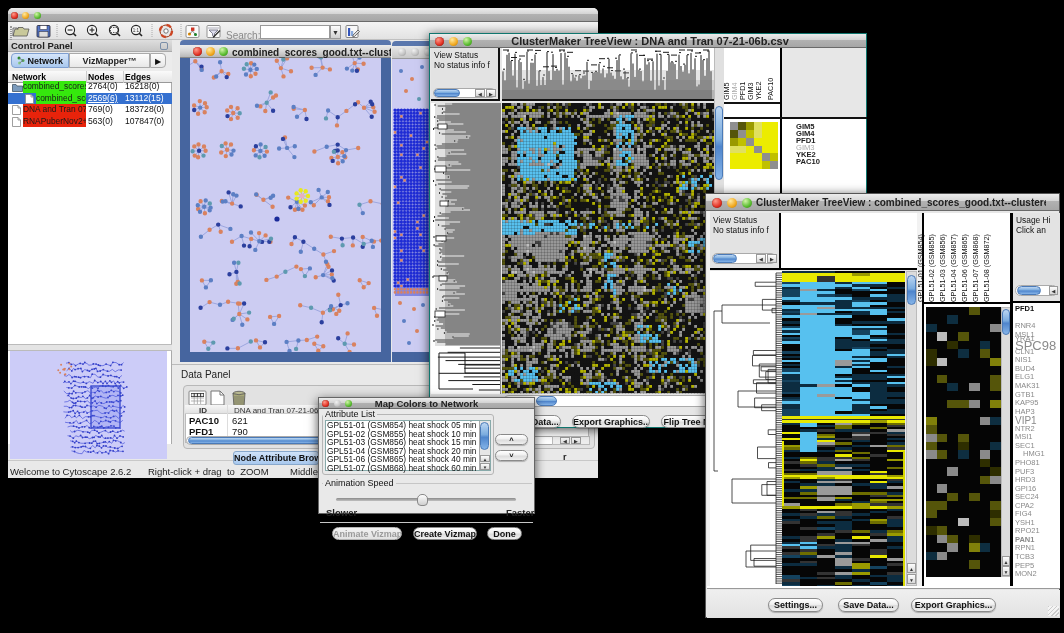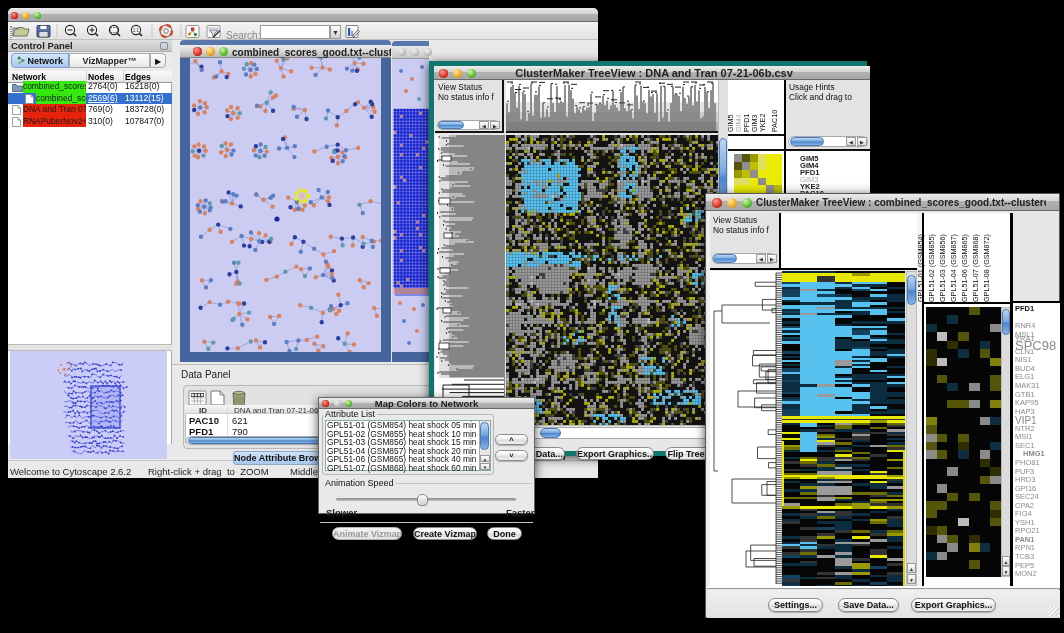--- a/index.html
+++ b/index.html
@@ -126,21 +126,21 @@
         <path d="M6 0.5 V3 H8.5" fill="none" stroke="#888" stroke-width="0.8"></path>
       </svg>
       <div class="abs" style="left:15px; top:96.0px; width:63px; height:11.5px; background:#e8230b; font-size:8.4px; color:#1a1a1a; white-space:nowrap; overflow:hidden; line-height:11px;">DNA and Tran 07</div>
       <div class="abs" style="left:80px; top:96.0px; font-size:8.6px; color:#111; line-height:11.5px;">769(0)</div>
       <div class="abs" style="left:117px; top:96.0px; font-size:8.6px; color:#111; line-height:11.5px;">183728(0)</div>
       <svg class="abs" style="left:4px; top:108.5px" width="9" height="10" viewBox="0 0 9 10">
         <path d="M0.5 9.5 V0.5 H6 L8.5 3 V9.5 Z" fill="#fff" stroke="#888" stroke-width="0.8"></path>
         <path d="M6 0.5 V3 H8.5" fill="none" stroke="#888" stroke-width="0.8"></path>
       </svg>
       <div class="abs" style="left:15px; top:107.5px; width:63px; height:11.5px; background:#e8230b; font-size:8.4px; color:#1a1a1a; white-space:nowrap; overflow:hidden; line-height:11px;">RNAPuberNov2+N</div>
-      <div class="abs" style="left:80px; top:107.5px; font-size:8.6px; color:#111; line-height:11.5px;">310(0)</div>
+      <div class="abs" style="left:80px; top:107.5px; font-size:8.6px; color:#111; line-height:11.5px;">563(0)</div>
       <div class="abs" style="left:117px; top:107.5px; font-size:8.6px; color:#111; line-height:11.5px;">107847(0)</div>
 
   <div class="abs" style="left:0; top:336px; width:164px; height:7px; background:#e4e4e4; border-top:1px solid #bbb; border-bottom:1px solid #bbb;"></div>
   <div class="abs" style="left:2px; top:343px; width:157px; height:108px;">
         <svg width="157" height="108" viewBox="0 0 157 108">
           <rect width="157" height="108" fill="#ccccf8"></rect>
           <path stroke="#4450d8" stroke-width="0.8" fill="none" opacity="0.85" d="M56.0 12.2L58.9 11.6M58.9 11.6L61.3 13.4M61.3 13.4L63.9 13.0M63.9 13.0L65.5 14.6M65.5 14.6L68.3 13.0M68.3 13.0L70.2 12.4M70.2 12.4L73.0 13.1M73.0 13.1L74.8 11.5M74.8 11.5L77.3 12.8M77.3 12.8L78.9 14.2M78.9 14.2L81.6 13.9M81.6 13.9L83.3 12.9M83.3 12.9L86.1 13.1M86.1 13.1L88.4 14.0M88.4 14.0L90.1 14.6M90.1 14.6L93.0 14.7M93.0 14.7L96.1 13.1M96.1 13.1L98.4 13.9M98.4 13.9L100.6 14.6M100.6 14.6L102.9 11.3M102.9 11.3L106.1 11.6M106.1 11.6L109.2 13.7M109.2 13.7L111.5 13.7M111.5 13.7L113.5 11.5M56.6 19.8L59.1 17.4M59.1 17.4L61.8 19.9M61.8 19.9L63.4 17.5M63.4 17.5L65.1 18.6M65.1 18.6L68.1 17.7M68.1 17.7L70.9 17.5M70.9 17.5L72.4 20.6M72.4 20.6L74.8 18.6M74.8 18.6L77.5 19.4M77.5 19.4L79.4 20.2M79.4 20.2L82.0 18.3M82.0 18.3L84.3 17.9M84.3 17.9L85.9 17.3M85.9 17.3L87.5 20.4M87.5 20.4L90.2 20.0M90.2 20.0L93.3 18.6M93.3 18.6L95.6 19.7M95.6 19.7L97.5 20.2M97.5 20.2L99.4 20.3M99.4 20.3L102.3 18.4M102.3 18.4L105.2 20.7M105.2 20.7L108.4 18.9M108.4 18.9L111.2 19.1M54.0 24.6L56.8 25.2M56.8 25.2L58.8 23.5M58.8 23.5L60.5 24.5M60.5 24.5L62.1 26.5M62.1 26.5L64.6 25.6M64.6 25.6L66.1 25.8M66.1 25.8L68.7 26.2M68.7 26.2L70.5 26.7M70.5 26.7L72.9 25.4M72.9 25.4L74.5 25.7M74.5 25.7L76.8 25.4M76.8 25.4L78.4 25.9M78.4 25.9L80.5 26.7M80.5 26.7L82.2 23.2M82.2 23.2L85.0 23.3M85.0 23.3L87.9 26.1M87.9 26.1L90.4 26.2M90.4 26.2L93.1 23.5M93.1 23.5L96.3 24.6M96.3 24.6L98.1 24.9M98.1 24.9L100.9 24.4M100.9 24.4L102.7 25.3M102.7 25.3L104.9 25.6M104.9 25.6L106.7 25.7M106.7 25.7L109.2 26.8M109.2 26.8L111.9 24.4M53.0 31.9L54.8 30.5M54.8 30.5L56.6 31.6M56.6 31.6L59.0 30.8M59.0 30.8L60.9 32.6M60.9 32.6L63.5 30.2M63.5 30.2L65.1 30.3M65.1 30.3L67.5 31.4M67.5 31.4L70.4 32.1M70.4 32.1L73.3 31.2M73.3 31.2L76.4 32.4M76.4 32.4L79.3 30.7M79.3 30.7L80.9 31.3M80.9 31.3L83.1 32.3M83.1 32.3L84.7 29.5M84.7 29.5L87.8 31.6M87.8 31.6L90.8 30.5M90.8 30.5L93.0 32.5M93.0 32.5L95.4 30.3M95.4 30.3L97.0 32.5M97.0 32.5L99.9 29.8M99.9 29.8L101.4 31.3M101.4 31.3L103.6 29.9M103.6 29.9L105.2 32.6M105.2 32.6L107.7 30.7M107.7 30.7L109.3 31.8M109.3 31.8L111.3 31.1M111.3 31.1L113.6 31.1M56.4 36.5L58.8 36.8M58.8 36.8L61.8 37.1M61.8 37.1L64.9 34.4M64.9 34.4L66.5 34.9M66.5 34.9L69.2 35.9M69.2 35.9L71.6 35.8M71.6 35.8L73.8 35.9M73.8 35.9L75.5 36.0M75.5 36.0L78.4 37.6M78.4 37.6L80.5 35.9M80.5 35.9L82.3 37.1M82.3 37.1L85.5 36.2M85.5 36.2L88.0 37.3M88.0 37.3L89.7 34.9M89.7 34.9L92.8 35.0M92.8 35.0L95.7 35.3M95.7 35.3L98.5 34.6M98.5 34.6L101.0 36.0M101.0 36.0L103.3 35.7M103.3 35.7L106.2 34.4M106.2 34.4L108.3 37.1M108.3 37.1L110.6 34.5M110.6 34.5L113.7 37.3M113.7 37.3L116.8 35.9M53.8 40.0L56.6 42.6M56.6 42.6L59.4 42.5M59.4 42.5L62.1 42.7M62.1 42.7L63.6 40.2M63.6 40.2L65.8 41.8M65.8 41.8L67.3 41.6M67.3 41.6L69.7 41.7M69.7 41.7L72.3 42.1M72.3 42.1L75.0 40.8M75.0 40.8L77.9 39.7M77.9 39.7L80.7 42.2M80.7 42.2L82.6 41.3M82.6 41.3L85.0 41.7M85.0 41.7L87.7 39.3M87.7 39.3L89.2 40.3M89.2 40.3L91.2 39.7M91.2 39.7L93.6 42.0M93.6 42.0L96.3 41.4M96.3 41.4L99.1 40.8M99.1 40.8L101.3 39.3M101.3 39.3L103.8 40.6M103.8 40.6L105.5 39.8M105.5 39.8L108.4 40.5M108.4 40.5L110.8 41.9M56.8 44.9L58.4 44.4M58.4 44.4L61.2 47.1M61.2 47.1L63.2 47.5M63.2 47.5L66.3 47.2M66.3 47.2L68.5 45.7M68.5 45.7L71.2 46.6M71.2 46.6L72.9 45.3M72.9 45.3L75.8 47.8M75.8 47.8L77.4 46.9M77.4 46.9L79.7 44.5M79.7 44.5L81.9 47.4M81.9 47.4L83.4 46.7M83.4 46.7L85.1 44.9M85.1 44.9L88.1 46.0M88.1 46.0L90.8 45.4M90.8 45.4L93.6 46.6M93.6 46.6L96.1 47.2M96.1 47.2L98.0 46.5M98.0 46.5L99.8 45.0M99.8 45.0L102.9 44.3M102.9 44.3L106.0 45.7M106.0 45.7L108.0 44.4M108.0 44.4L110.7 45.0M110.7 45.0L112.7 44.2M54.3 51.0L57.5 50.6M57.5 50.6L59.8 49.3M59.8 49.3L62.5 51.3M62.5 51.3L64.0 52.3M64.0 52.3L65.7 52.0M65.7 52.0L67.8 50.2M67.8 50.2L70.6 50.4M70.6 50.4L73.0 50.5M73.0 50.5L74.7 50.7M74.7 50.7L77.5 49.9M77.5 49.9L80.0 52.2M80.0 52.2L82.3 51.8M82.3 51.8L85.1 50.0M85.1 50.0L86.9 52.6M86.9 52.6L89.5 51.0M89.5 51.0L91.3 52.0M91.3 52.0L93.9 52.6M93.9 52.6L96.7 51.0M96.7 51.0L99.8 50.9M99.8 50.9L101.8 50.9M101.8 50.9L103.5 51.3M103.5 51.3L106.6 49.6M106.6 49.6L108.2 50.6M108.2 50.6L110.8 49.7M53.8 55.3L56.9 55.3M56.9 55.3L59.5 56.6M59.5 56.6L61.7 56.5M61.7 56.5L63.3 54.6M63.3 54.6L65.6 54.5M65.6 54.5L68.1 55.1M68.1 55.1L70.4 55.3M70.4 55.3L72.0 56.2M72.0 56.2L75.1 56.2M75.1 56.2L77.0 54.5M77.0 54.5L79.1 54.8M79.1 54.8L81.1 55.7M81.1 55.7L83.2 54.8M83.2 54.8L86.1 56.2M86.1 56.2L88.9 54.3M88.9 54.3L91.2 54.9M91.2 54.9L92.8 55.4M92.8 55.4L94.4 56.9M94.4 56.9L96.2 57.4M96.2 57.4L99.1 54.8M99.1 54.8L101.1 56.5M101.1 56.5L102.9 55.1M102.9 55.1L106.0 55.9M106.0 55.9L108.9 56.6M108.9 56.6L111.0 56.8M111.0 56.8L112.9 54.4M112.9 54.4L114.7 55.9M53.4 60.8L55.7 61.1M55.7 61.1L58.7 61.1M58.7 61.1L60.5 60.6M60.5 60.6L63.2 59.7M63.2 59.7L65.1 62.4M65.1 62.4L67.6 60.3M67.6 60.3L69.1 62.0M69.1 62.0L71.3 61.3M71.3 61.3L73.8 61.1M73.8 61.1L75.5 59.8M75.5 59.8L77.1 62.1M77.1 62.1L79.9 60.9M79.9 60.9L82.0 59.8M82.0 59.8L84.6 59.7M84.6 59.7L87.5 59.2M87.5 59.2L89.6 61.3M89.6 61.3L92.1 62.6M92.1 62.6L95.1 62.0M95.1 62.0L97.0 61.5M97.0 61.5L98.6 62.1M98.6 62.1L100.5 59.6M100.5 59.6L102.7 59.3M102.7 59.3L104.3 60.2M104.3 60.2L106.5 59.5M106.5 59.5L109.1 62.6M109.1 62.6L110.9 62.7M110.9 62.7L114.0 60.6M55.0 67.3L57.1 64.3M57.1 64.3L59.9 64.5M59.9 64.5L61.5 66.7M61.5 66.7L64.7 65.2M64.7 65.2L66.3 66.7M66.3 66.7L69.4 64.3M69.4 64.3L72.6 67.6M72.6 67.6L75.4 65.7M75.4 65.7L78.5 65.8M78.5 65.8L80.4 65.8M80.4 65.8L82.3 64.7M82.3 64.7L84.0 64.7M84.0 64.7L86.8 65.6M86.8 65.6L89.2 66.1M89.2 66.1L90.9 66.6M90.9 66.6L93.0 66.4M93.0 66.4L94.5 65.3M94.5 65.3L96.3 65.8M96.3 65.8L98.1 66.7M98.1 66.7L100.7 66.8M100.7 66.8L103.6 65.4M103.6 65.4L106.1 64.9M106.1 64.9L108.3 67.3M108.3 67.3L111.5 64.8M55.0 71.2L57.0 71.6M57.0 71.6L60.0 71.8M60.0 71.8L61.9 72.5M61.9 72.5L63.6 71.6M63.6 71.6L66.4 69.5M66.4 69.5L68.4 72.7M68.4 72.7L70.4 72.2M70.4 72.2L73.5 70.7M73.5 70.7L76.6 69.4M76.6 69.4L79.7 72.6M79.7 72.6L82.2 71.9M82.2 71.9L84.5 69.3M84.5 69.3L87.4 70.9M87.4 70.9L89.0 72.5M89.0 72.5L90.8 70.3M90.8 70.3L92.9 70.8M92.9 70.8L95.8 69.5M95.8 69.5L98.6 70.4M98.6 70.4L100.3 71.0M100.3 71.0L102.9 69.3M102.9 69.3L105.5 69.8M105.5 69.8L107.4 70.8M107.4 70.8L110.3 71.4M110.3 71.4L112.8 69.3M57.6 76.0L60.6 75.1M60.6 75.1L63.6 75.2M63.6 75.2L66.6 75.8M66.6 75.8L69.0 76.9M69.0 76.9L72.2 75.8M72.2 75.8L74.7 75.8M74.7 75.8L77.2 74.5M77.2 74.5L79.2 76.7M79.2 76.7L81.2 77.8M81.2 77.8L83.8 75.5M83.8 75.5L86.3 75.8M86.3 75.8L87.8 76.3M87.8 76.3L90.2 75.6M90.2 75.6L91.8 75.2M91.8 75.2L93.7 76.9M93.7 76.9L96.7 75.5M96.7 75.5L98.4 76.2M98.4 76.2L101.0 74.8M101.0 74.8L104.0 75.1M104.0 75.1L105.7 76.8M105.7 76.8L107.9 76.6M107.9 76.6L110.8 77.5M60.2 79.5L61.9 81.2M61.9 81.2L64.6 80.5M64.6 80.5L67.6 79.3M67.6 79.3L70.5 79.8M70.5 79.8L73.0 80.8M73.0 80.8L76.2 80.8M76.2 80.8L77.8 81.2M77.8 81.2L79.6 81.8M79.6 81.8L81.9 79.3M81.9 79.3L84.6 79.2M84.6 79.2L87.2 80.3M87.2 80.3L88.9 82.0M88.9 82.0L92.0 80.7M92.0 80.7L93.6 80.0M93.6 80.0L95.4 79.6M95.4 79.6L98.3 81.7M98.3 81.7L100.6 81.0M100.6 81.0L102.8 80.2M102.8 80.2L105.9 81.6M105.9 81.6L107.8 81.1M107.8 81.1L110.8 80.1M110.8 80.1L112.6 79.2M112.6 79.2L114.6 80.2M57.5 84.7L60.1 85.1M60.1 85.1L63.3 87.2M63.3 87.2L65.9 84.8M65.9 84.8L68.6 85.7M68.6 85.7L70.7 84.5M70.7 84.5L72.5 86.5M72.5 86.5L75.3 86.2M75.3 86.2L77.0 86.2M77.0 86.2L79.6 87.7M79.6 87.7L82.5 86.5M82.5 86.5L84.1 86.3M84.1 86.3L85.6 84.5M85.6 84.5L88.4 85.8M88.4 85.8L90.1 86.1M90.1 86.1L91.7 84.5M91.7 84.5L93.9 87.4M93.9 87.4L95.5 87.2M95.5 87.2L97.9 87.1M97.9 87.1L100.7 86.9M100.7 86.9L102.6 87.7M102.6 87.7L104.5 84.5M104.5 84.5L107.0 87.2M107.0 87.2L110.0 84.9M110.0 84.9L113.2 85.9M60.0 89.8L62.7 90.3M62.7 90.3L64.7 91.7M64.7 91.7L66.3 90.1M66.3 90.1L68.9 91.6M68.9 91.6L70.9 92.2M70.9 92.2L73.3 92.3M73.3 92.3L75.1 92.3M75.1 92.3L76.8 91.9M76.8 91.9L79.6 92.0M79.6 92.0L81.8 92.2M81.8 92.2L83.5 90.3M83.5 90.3L85.5 90.1M85.5 90.1L87.2 92.6M87.2 92.6L89.3 92.4M89.3 92.4L91.6 91.8M91.6 91.8L93.6 91.2M93.6 91.2L95.3 90.8M95.3 90.8L97.6 92.1M97.6 92.1L99.3 90.6M99.3 90.6L101.7 92.3M101.7 92.3L103.5 89.3M103.5 89.3L105.7 89.8M105.7 89.8L107.7 89.8M107.7 89.8L110.8 91.5M110.8 91.5L112.6 92.8M112.6 92.8L114.9 91.6M60.5 96.2L62.6 95.8M62.6 95.8L65.2 96.6M65.2 96.6L68.1 96.6M68.1 96.6L71.2 95.9M71.2 95.9L73.0 95.3M73.0 95.3L75.4 95.5M75.4 95.5L78.3 97.4M78.3 97.4L80.3 97.3M80.3 97.3L82.6 94.5M82.6 94.5L85.2 96.8M85.2 96.8L86.9 94.5M86.9 94.5L89.3 95.1M89.3 95.1L91.5 96.8M91.5 96.8L93.5 94.9M93.5 94.9L96.0 95.0M96.0 95.0L97.8 96.4M97.8 96.4L100.3 95.9M100.3 95.9L102.4 96.6M102.4 96.6L104.8 97.0M104.8 97.0L107.8 97.5M107.8 97.5L110.5 95.7M110.5 95.7L112.1 95.3M61.5 99.9L64.5 100.5M64.5 100.5L66.8 101.8M66.8 101.8L69.4 102.5M69.4 102.5L72.1 102.7M72.1 102.7L74.0 99.4M74.0 99.4L76.4 100.9M76.4 100.9L78.2 100.8M78.2 100.8L80.7 101.2M80.7 101.2L83.5 100.1M83.5 100.1L85.5 102.0M85.5 102.0L87.6 101.8M87.6 101.8L89.5 99.9M89.5 99.9L92.0 101.8M92.0 101.8L94.0 101.6M94.0 101.6L95.8 100.8M95.8 100.8L98.6 102.7M98.6 102.7L100.1 99.5M100.1 99.5L103.2 99.9M103.2 99.9L105.5 101.0M105.5 101.0L108.1 99.8M108.1 99.8L110.7 100.4M110.7 100.4L113.0 100.3"></path>
           <path fill="#3440c8" d="M58.9 11.6m-0.9 0a0.9 0.9 0 1 0 1.8 0a0.9 0.9 0 1 0 -1.8 0M61.3 13.4m-0.9 0a0.9 0.9 0 1 0 1.8 0a0.9 0.9 0 1 0 -1.8 0M65.5 14.6m-0.9 0a0.9 0.9 0 1 0 1.8 0a0.9 0.9 0 1 0 -1.8 0M70.2 12.4m-0.9 0a0.9 0.9 0 1 0 1.8 0a0.9 0.9 0 1 0 -1.8 0M73.0 13.1m-0.9 0a0.9 0.9 0 1 0 1.8 0a0.9 0.9 0 1 0 -1.8 0M74.8 11.5m-0.9 0a0.9 0.9 0 1 0 1.8 0a0.9 0.9 0 1 0 -1.8 0M83.3 12.9m-0.9 0a0.9 0.9 0 1 0 1.8 0a0.9 0.9 0 1 0 -1.8 0M86.1 13.1m-0.9 0a0.9 0.9 0 1 0 1.8 0a0.9 0.9 0 1 0 -1.8 0M88.4 14.0m-0.9 0a0.9 0.9 0 1 0 1.8 0a0.9 0.9 0 1 0 -1.8 0M90.1 14.6m-0.9 0a0.9 0.9 0 1 0 1.8 0a0.9 0.9 0 1 0 -1.8 0M96.1 13.1m-0.9 0a0.9 0.9 0 1 0 1.8 0a0.9 0.9 0 1 0 -1.8 0M100.6 14.6m-0.9 0a0.9 0.9 0 1 0 1.8 0a0.9 0.9 0 1 0 -1.8 0M102.9 11.3m-0.9 0a0.9 0.9 0 1 0 1.8 0a0.9 0.9 0 1 0 -1.8 0M109.2 13.7m-0.9 0a0.9 0.9 0 1 0 1.8 0a0.9 0.9 0 1 0 -1.8 0M111.5 13.7m-0.9 0a0.9 0.9 0 1 0 1.8 0a0.9 0.9 0 1 0 -1.8 0M59.1 17.4m-0.9 0a0.9 0.9 0 1 0 1.8 0a0.9 0.9 0 1 0 -1.8 0M61.8 19.9m-0.9 0a0.9 0.9 0 1 0 1.8 0a0.9 0.9 0 1 0 -1.8 0M65.1 18.6m-0.9 0a0.9 0.9 0 1 0 1.8 0a0.9 0.9 0 1 0 -1.8 0M68.1 17.7m-0.9 0a0.9 0.9 0 1 0 1.8 0a0.9 0.9 0 1 0 -1.8 0M70.9 17.5m-0.9 0a0.9 0.9 0 1 0 1.8 0a0.9 0.9 0 1 0 -1.8 0M72.4 20.6m-0.9 0a0.9 0.9 0 1 0 1.8 0a0.9 0.9 0 1 0 -1.8 0M77.5 19.4m-0.9 0a0.9 0.9 0 1 0 1.8 0a0.9 0.9 0 1 0 -1.8 0M79.4 20.2m-0.9 0a0.9 0.9 0 1 0 1.8 0a0.9 0.9 0 1 0 -1.8 0M82.0 18.3m-0.9 0a0.9 0.9 0 1 0 1.8 0a0.9 0.9 0 1 0 -1.8 0M84.3 17.9m-0.9 0a0.9 0.9 0 1 0 1.8 0a0.9 0.9 0 1 0 -1.8 0M85.9 17.3m-0.9 0a0.9 0.9 0 1 0 1.8 0a0.9 0.9 0 1 0 -1.8 0M87.5 20.4m-0.9 0a0.9 0.9 0 1 0 1.8 0a0.9 0.9 0 1 0 -1.8 0M90.2 20.0m-0.9 0a0.9 0.9 0 1 0 1.8 0a0.9 0.9 0 1 0 -1.8 0M93.3 18.6m-0.9 0a0.9 0.9 0 1 0 1.8 0a0.9 0.9 0 1 0 -1.8 0M97.5 20.2m-0.9 0a0.9 0.9 0 1 0 1.8 0a0.9 0.9 0 1 0 -1.8 0M111.2 19.1m-0.9 0a0.9 0.9 0 1 0 1.8 0a0.9 0.9 0 1 0 -1.8 0M62.1 26.5m-0.9 0a0.9 0.9 0 1 0 1.8 0a0.9 0.9 0 1 0 -1.8 0M64.6 25.6m-0.9 0a0.9 0.9 0 1 0 1.8 0a0.9 0.9 0 1 0 -1.8 0M66.1 25.8m-0.9 0a0.9 0.9 0 1 0 1.8 0a0.9 0.9 0 1 0 -1.8 0M68.7 26.2m-0.9 0a0.9 0.9 0 1 0 1.8 0a0.9 0.9 0 1 0 -1.8 0M70.5 26.7m-0.9 0a0.9 0.9 0 1 0 1.8 0a0.9 0.9 0 1 0 -1.8 0M74.5 25.7m-0.9 0a0.9 0.9 0 1 0 1.8 0a0.9 0.9 0 1 0 -1.8 0M78.4 25.9m-0.9 0a0.9 0.9 0 1 0 1.8 0a0.9 0.9 0 1 0 -1.8 0M82.2 23.2m-0.9 0a0.9 0.9 0 1 0 1.8 0a0.9 0.9 0 1 0 -1.8 0M90.4 26.2m-0.9 0a0.9 0.9 0 1 0 1.8 0a0.9 0.9 0 1 0 -1.8 0M93.1 23.5m-0.9 0a0.9 0.9 0 1 0 1.8 0a0.9 0.9 0 1 0 -1.8 0M98.1 24.9m-0.9 0a0.9 0.9 0 1 0 1.8 0a0.9 0.9 0 1 0 -1.8 0M100.9 24.4m-0.9 0a0.9 0.9 0 1 0 1.8 0a0.9 0.9 0 1 0 -1.8 0M104.9 25.6m-0.9 0a0.9 0.9 0 1 0 1.8 0a0.9 0.9 0 1 0 -1.8 0M106.7 25.7m-0.9 0a0.9 0.9 0 1 0 1.8 0a0.9 0.9 0 1 0 -1.8 0M109.2 26.8m-0.9 0a0.9 0.9 0 1 0 1.8 0a0.9 0.9 0 1 0 -1.8 0M54.8 30.5m-0.9 0a0.9 0.9 0 1 0 1.8 0a0.9 0.9 0 1 0 -1.8 0M59.0 30.8m-0.9 0a0.9 0.9 0 1 0 1.8 0a0.9 0.9 0 1 0 -1.8 0M60.9 32.6m-0.9 0a0.9 0.9 0 1 0 1.8 0a0.9 0.9 0 1 0 -1.8 0M63.5 30.2m-0.9 0a0.9 0.9 0 1 0 1.8 0a0.9 0.9 0 1 0 -1.8 0M65.1 30.3m-0.9 0a0.9 0.9 0 1 0 1.8 0a0.9 0.9 0 1 0 -1.8 0M73.3 31.2m-0.9 0a0.9 0.9 0 1 0 1.8 0a0.9 0.9 0 1 0 -1.8 0M76.4 32.4m-0.9 0a0.9 0.9 0 1 0 1.8 0a0.9 0.9 0 1 0 -1.8 0M84.7 29.5m-0.9 0a0.9 0.9 0 1 0 1.8 0a0.9 0.9 0 1 0 -1.8 0M87.8 31.6m-0.9 0a0.9 0.9 0 1 0 1.8 0a0.9 0.9 0 1 0 -1.8 0M90.8 30.5m-0.9 0a0.9 0.9 0 1 0 1.8 0a0.9 0.9 0 1 0 -1.8 0M93.0 32.5m-0.9 0a0.9 0.9 0 1 0 1.8 0a0.9 0.9 0 1 0 -1.8 0M95.4 30.3m-0.9 0a0.9 0.9 0 1 0 1.8 0a0.9 0.9 0 1 0 -1.8 0M97.0 32.5m-0.9 0a0.9 0.9 0 1 0 1.8 0a0.9 0.9 0 1 0 -1.8 0M99.9 29.8m-0.9 0a0.9 0.9 0 1 0 1.8 0a0.9 0.9 0 1 0 -1.8 0M101.4 31.3m-0.9 0a0.9 0.9 0 1 0 1.8 0a0.9 0.9 0 1 0 -1.8 0M105.2 32.6m-0.9 0a0.9 0.9 0 1 0 1.8 0a0.9 0.9 0 1 0 -1.8 0M107.7 30.7m-0.9 0a0.9 0.9 0 1 0 1.8 0a0.9 0.9 0 1 0 -1.8 0M109.3 31.8m-0.9 0a0.9 0.9 0 1 0 1.8 0a0.9 0.9 0 1 0 -1.8 0M113.6 31.1m-0.9 0a0.9 0.9 0 1 0 1.8 0a0.9 0.9 0 1 0 -1.8 0M58.8 36.8m-0.9 0a0.9 0.9 0 1 0 1.8 0a0.9 0.9 0 1 0 -1.8 0M61.8 37.1m-0.9 0a0.9 0.9 0 1 0 1.8 0a0.9 0.9 0 1 0 -1.8 0M64.9 34.4m-0.9 0a0.9 0.9 0 1 0 1.8 0a0.9 0.9 0 1 0 -1.8 0M69.2 35.9m-0.9 0a0.9 0.9 0 1 0 1.8 0a0.9 0.9 0 1 0 -1.8 0M71.6 35.8m-0.9 0a0.9 0.9 0 1 0 1.8 0a0.9 0.9 0 1 0 -1.8 0M73.8 35.9m-0.9 0a0.9 0.9 0 1 0 1.8 0a0.9 0.9 0 1 0 -1.8 0M75.5 36.0m-0.9 0a0.9 0.9 0 1 0 1.8 0a0.9 0.9 0 1 0 -1.8 0M82.3 37.1m-0.9 0a0.9 0.9 0 1 0 1.8 0a0.9 0.9 0 1 0 -1.8 0M88.0 37.3m-0.9 0a0.9 0.9 0 1 0 1.8 0a0.9 0.9 0 1 0 -1.8 0M92.8 35.0m-0.9 0a0.9 0.9 0 1 0 1.8 0a0.9 0.9 0 1 0 -1.8 0M95.7 35.3m-0.9 0a0.9 0.9 0 1 0 1.8 0a0.9 0.9 0 1 0 -1.8 0M98.5 34.6m-0.9 0a0.9 0.9 0 1 0 1.8 0a0.9 0.9 0 1 0 -1.8 0M103.3 35.7m-0.9 0a0.9 0.9 0 1 0 1.8 0a0.9 0.9 0 1 0 -1.8 0M106.2 34.4m-0.9 0a0.9 0.9 0 1 0 1.8 0a0.9 0.9 0 1 0 -1.8 0M108.3 37.1m-0.9 0a0.9 0.9 0 1 0 1.8 0a0.9 0.9 0 1 0 -1.8 0M110.6 34.5m-0.9 0a0.9 0.9 0 1 0 1.8 0a0.9 0.9 0 1 0 -1.8 0M113.7 37.3m-0.9 0a0.9 0.9 0 1 0 1.8 0a0.9 0.9 0 1 0 -1.8 0M116.8 35.9m-0.9 0a0.9 0.9 0 1 0 1.8 0a0.9 0.9 0 1 0 -1.8 0M59.4 42.5m-0.9 0a0.9 0.9 0 1 0 1.8 0a0.9 0.9 0 1 0 -1.8 0M62.1 42.7m-0.9 0a0.9 0.9 0 1 0 1.8 0a0.9 0.9 0 1 0 -1.8 0M63.6 40.2m-0.9 0a0.9 0.9 0 1 0 1.8 0a0.9 0.9 0 1 0 -1.8 0M65.8 41.8m-0.9 0a0.9 0.9 0 1 0 1.8 0a0.9 0.9 0 1 0 -1.8 0M72.3 42.1m-0.9 0a0.9 0.9 0 1 0 1.8 0a0.9 0.9 0 1 0 -1.8 0M75.0 40.8m-0.9 0a0.9 0.9 0 1 0 1.8 0a0.9 0.9 0 1 0 -1.8 0M85.0 41.7m-0.9 0a0.9 0.9 0 1 0 1.8 0a0.9 0.9 0 1 0 -1.8 0M87.7 39.3m-0.9 0a0.9 0.9 0 1 0 1.8 0a0.9 0.9 0 1 0 -1.8 0M89.2 40.3m-0.9 0a0.9 0.9 0 1 0 1.8 0a0.9 0.9 0 1 0 -1.8 0M96.3 41.4m-0.9 0a0.9 0.9 0 1 0 1.8 0a0.9 0.9 0 1 0 -1.8 0M99.1 40.8m-0.9 0a0.9 0.9 0 1 0 1.8 0a0.9 0.9 0 1 0 -1.8 0M101.3 39.3m-0.9 0a0.9 0.9 0 1 0 1.8 0a0.9 0.9 0 1 0 -1.8 0M103.8 40.6m-0.9 0a0.9 0.9 0 1 0 1.8 0a0.9 0.9 0 1 0 -1.8 0M110.8 41.9m-0.9 0a0.9 0.9 0 1 0 1.8 0a0.9 0.9 0 1 0 -1.8 0M58.4 44.4m-0.9 0a0.9 0.9 0 1 0 1.8 0a0.9 0.9 0 1 0 -1.8 0M61.2 47.1m-0.9 0a0.9 0.9 0 1 0 1.8 0a0.9 0.9 0 1 0 -1.8 0M63.2 47.5m-0.9 0a0.9 0.9 0 1 0 1.8 0a0.9 0.9 0 1 0 -1.8 0M66.3 47.2m-0.9 0a0.9 0.9 0 1 0 1.8 0a0.9 0.9 0 1 0 -1.8 0M68.5 45.7m-0.9 0a0.9 0.9 0 1 0 1.8 0a0.9 0.9 0 1 0 -1.8 0M72.9 45.3m-0.9 0a0.9 0.9 0 1 0 1.8 0a0.9 0.9 0 1 0 -1.8 0M77.4 46.9m-0.9 0a0.9 0.9 0 1 0 1.8 0a0.9 0.9 0 1 0 -1.8 0M79.7 44.5m-0.9 0a0.9 0.9 0 1 0 1.8 0a0.9 0.9 0 1 0 -1.8 0M81.9 47.4m-0.9 0a0.9 0.9 0 1 0 1.8 0a0.9 0.9 0 1 0 -1.8 0M83.4 46.7m-0.9 0a0.9 0.9 0 1 0 1.8 0a0.9 0.9 0 1 0 -1.8 0M88.1 46.0m-0.9 0a0.9 0.9 0 1 0 1.8 0a0.9 0.9 0 1 0 -1.8 0M90.8 45.4m-0.9 0a0.9 0.9 0 1 0 1.8 0a0.9 0.9 0 1 0 -1.8 0M98.0 46.5m-0.9 0a0.9 0.9 0 1 0 1.8 0a0.9 0.9 0 1 0 -1.8 0M99.8 45.0m-0.9 0a0.9 0.9 0 1 0 1.8 0a0.9 0.9 0 1 0 -1.8 0M108.0 44.4m-0.9 0a0.9 0.9 0 1 0 1.8 0a0.9 0.9 0 1 0 -1.8 0M110.7 45.0m-0.9 0a0.9 0.9 0 1 0 1.8 0a0.9 0.9 0 1 0 -1.8 0M112.7 44.2m-0.9 0a0.9 0.9 0 1 0 1.8 0a0.9 0.9 0 1 0 -1.8 0M62.5 51.3m-0.9 0a0.9 0.9 0 1 0 1.8 0a0.9 0.9 0 1 0 -1.8 0M64.0 52.3m-0.9 0a0.9 0.9 0 1 0 1.8 0a0.9 0.9 0 1 0 -1.8 0M65.7 52.0m-0.9 0a0.9 0.9 0 1 0 1.8 0a0.9 0.9 0 1 0 -1.8 0M67.8 50.2m-0.9 0a0.9 0.9 0 1 0 1.8 0a0.9 0.9 0 1 0 -1.8 0M70.6 50.4m-0.9 0a0.9 0.9 0 1 0 1.8 0a0.9 0.9 0 1 0 -1.8 0M74.7 50.7m-0.9 0a0.9 0.9 0 1 0 1.8 0a0.9 0.9 0 1 0 -1.8 0M82.3 51.8m-0.9 0a0.9 0.9 0 1 0 1.8 0a0.9 0.9 0 1 0 -1.8 0M85.1 50.0m-0.9 0a0.9 0.9 0 1 0 1.8 0a0.9 0.9 0 1 0 -1.8 0M86.9 52.6m-0.9 0a0.9 0.9 0 1 0 1.8 0a0.9 0.9 0 1 0 -1.8 0M91.3 52.0m-0.9 0a0.9 0.9 0 1 0 1.8 0a0.9 0.9 0 1 0 -1.8 0M96.7 51.0m-0.9 0a0.9 0.9 0 1 0 1.8 0a0.9 0.9 0 1 0 -1.8 0M99.8 50.9m-0.9 0a0.9 0.9 0 1 0 1.8 0a0.9 0.9 0 1 0 -1.8 0M101.8 50.9m-0.9 0a0.9 0.9 0 1 0 1.8 0a0.9 0.9 0 1 0 -1.8 0M103.5 51.3m-0.9 0a0.9 0.9 0 1 0 1.8 0a0.9 0.9 0 1 0 -1.8 0M106.6 49.6m-0.9 0a0.9 0.9 0 1 0 1.8 0a0.9 0.9 0 1 0 -1.8 0M108.2 50.6m-0.9 0a0.9 0.9 0 1 0 1.8 0a0.9 0.9 0 1 0 -1.8 0M110.8 49.7m-0.9 0a0.9 0.9 0 1 0 1.8 0a0.9 0.9 0 1 0 -1.8 0M59.5 56.6m-0.9 0a0.9 0.9 0 1 0 1.8 0a0.9 0.9 0 1 0 -1.8 0M61.7 56.5m-0.9 0a0.9 0.9 0 1 0 1.8 0a0.9 0.9 0 1 0 -1.8 0M63.3 54.6m-0.9 0a0.9 0.9 0 1 0 1.8 0a0.9 0.9 0 1 0 -1.8 0M65.6 54.5m-0.9 0a0.9 0.9 0 1 0 1.8 0a0.9 0.9 0 1 0 -1.8 0M70.4 55.3m-0.9 0a0.9 0.9 0 1 0 1.8 0a0.9 0.9 0 1 0 -1.8 0M72.0 56.2m-0.9 0a0.9 0.9 0 1 0 1.8 0a0.9 0.9 0 1 0 -1.8 0M75.1 56.2m-0.9 0a0.9 0.9 0 1 0 1.8 0a0.9 0.9 0 1 0 -1.8 0M77.0 54.5m-0.9 0a0.9 0.9 0 1 0 1.8 0a0.9 0.9 0 1 0 -1.8 0M81.1 55.7m-0.9 0a0.9 0.9 0 1 0 1.8 0a0.9 0.9 0 1 0 -1.8 0M86.1 56.2m-0.9 0a0.9 0.9 0 1 0 1.8 0a0.9 0.9 0 1 0 -1.8 0M94.4 56.9m-0.9 0a0.9 0.9 0 1 0 1.8 0a0.9 0.9 0 1 0 -1.8 0M96.2 57.4m-0.9 0a0.9 0.9 0 1 0 1.8 0a0.9 0.9 0 1 0 -1.8 0M99.1 54.8m-0.9 0a0.9 0.9 0 1 0 1.8 0a0.9 0.9 0 1 0 -1.8 0M102.9 55.1m-0.9 0a0.9 0.9 0 1 0 1.8 0a0.9 0.9 0 1 0 -1.8 0M111.0 56.8m-0.9 0a0.9 0.9 0 1 0 1.8 0a0.9 0.9 0 1 0 -1.8 0M114.7 55.9m-0.9 0a0.9 0.9 0 1 0 1.8 0a0.9 0.9 0 1 0 -1.8 0M58.7 61.1m-0.9 0a0.9 0.9 0 1 0 1.8 0a0.9 0.9 0 1 0 -1.8 0M60.5 60.6m-0.9 0a0.9 0.9 0 1 0 1.8 0a0.9 0.9 0 1 0 -1.8 0M63.2 59.7m-0.9 0a0.9 0.9 0 1 0 1.8 0a0.9 0.9 0 1 0 -1.8 0M65.1 62.4m-0.9 0a0.9 0.9 0 1 0 1.8 0a0.9 0.9 0 1 0 -1.8 0M67.6 60.3m-0.9 0a0.9 0.9 0 1 0 1.8 0a0.9 0.9 0 1 0 -1.8 0M69.1 62.0m-0.9 0a0.9 0.9 0 1 0 1.8 0a0.9 0.9 0 1 0 -1.8 0M73.8 61.1m-0.9 0a0.9 0.9 0 1 0 1.8 0a0.9 0.9 0 1 0 -1.8 0M77.1 62.1m-0.9 0a0.9 0.9 0 1 0 1.8 0a0.9 0.9 0 1 0 -1.8 0M82.0 59.8m-0.9 0a0.9 0.9 0 1 0 1.8 0a0.9 0.9 0 1 0 -1.8 0M95.1 62.0m-0.9 0a0.9 0.9 0 1 0 1.8 0a0.9 0.9 0 1 0 -1.8 0M98.6 62.1m-0.9 0a0.9 0.9 0 1 0 1.8 0a0.9 0.9 0 1 0 -1.8 0M102.7 59.3m-0.9 0a0.9 0.9 0 1 0 1.8 0a0.9 0.9 0 1 0 -1.8 0M104.3 60.2m-0.9 0a0.9 0.9 0 1 0 1.8 0a0.9 0.9 0 1 0 -1.8 0M106.5 59.5m-0.9 0a0.9 0.9 0 1 0 1.8 0a0.9 0.9 0 1 0 -1.8 0M114.0 60.6m-0.9 0a0.9 0.9 0 1 0 1.8 0a0.9 0.9 0 1 0 -1.8 0M57.1 64.3m-0.9 0a0.9 0.9 0 1 0 1.8 0a0.9 0.9 0 1 0 -1.8 0M64.7 65.2m-0.9 0a0.9 0.9 0 1 0 1.8 0a0.9 0.9 0 1 0 -1.8 0M69.4 64.3m-0.9 0a0.9 0.9 0 1 0 1.8 0a0.9 0.9 0 1 0 -1.8 0M78.5 65.8m-0.9 0a0.9 0.9 0 1 0 1.8 0a0.9 0.9 0 1 0 -1.8 0M80.4 65.8m-0.9 0a0.9 0.9 0 1 0 1.8 0a0.9 0.9 0 1 0 -1.8 0M82.3 64.7m-0.9 0a0.9 0.9 0 1 0 1.8 0a0.9 0.9 0 1 0 -1.8 0M84.0 64.7m-0.9 0a0.9 0.9 0 1 0 1.8 0a0.9 0.9 0 1 0 -1.8 0M90.9 66.6m-0.9 0a0.9 0.9 0 1 0 1.8 0a0.9 0.9 0 1 0 -1.8 0M96.3 65.8m-0.9 0a0.9 0.9 0 1 0 1.8 0a0.9 0.9 0 1 0 -1.8 0M100.7 66.8m-0.9 0a0.9 0.9 0 1 0 1.8 0a0.9 0.9 0 1 0 -1.8 0M103.6 65.4m-0.9 0a0.9 0.9 0 1 0 1.8 0a0.9 0.9 0 1 0 -1.8 0M111.5 64.8m-0.9 0a0.9 0.9 0 1 0 1.8 0a0.9 0.9 0 1 0 -1.8 0M60.0 71.8m-0.9 0a0.9 0.9 0 1 0 1.8 0a0.9 0.9 0 1 0 -1.8 0M63.6 71.6m-0.9 0a0.9 0.9 0 1 0 1.8 0a0.9 0.9 0 1 0 -1.8 0M70.4 72.2m-0.9 0a0.9 0.9 0 1 0 1.8 0a0.9 0.9 0 1 0 -1.8 0M76.6 69.4m-0.9 0a0.9 0.9 0 1 0 1.8 0a0.9 0.9 0 1 0 -1.8 0M89.0 72.5m-0.9 0a0.9 0.9 0 1 0 1.8 0a0.9 0.9 0 1 0 -1.8 0M90.8 70.3m-0.9 0a0.9 0.9 0 1 0 1.8 0a0.9 0.9 0 1 0 -1.8 0M95.8 69.5m-0.9 0a0.9 0.9 0 1 0 1.8 0a0.9 0.9 0 1 0 -1.8 0M98.6 70.4m-0.9 0a0.9 0.9 0 1 0 1.8 0a0.9 0.9 0 1 0 -1.8 0M100.3 71.0m-0.9 0a0.9 0.9 0 1 0 1.8 0a0.9 0.9 0 1 0 -1.8 0M105.5 69.8m-0.9 0a0.9 0.9 0 1 0 1.8 0a0.9 0.9 0 1 0 -1.8 0M63.6 75.2m-0.9 0a0.9 0.9 0 1 0 1.8 0a0.9 0.9 0 1 0 -1.8 0M66.6 75.8m-0.9 0a0.9 0.9 0 1 0 1.8 0a0.9 0.9 0 1 0 -1.8 0M69.0 76.9m-0.9 0a0.9 0.9 0 1 0 1.8 0a0.9 0.9 0 1 0 -1.8 0M72.2 75.8m-0.9 0a0.9 0.9 0 1 0 1.8 0a0.9 0.9 0 1 0 -1.8 0M74.7 75.8m-0.9 0a0.9 0.9 0 1 0 1.8 0a0.9 0.9 0 1 0 -1.8 0M79.2 76.7m-0.9 0a0.9 0.9 0 1 0 1.8 0a0.9 0.9 0 1 0 -1.8 0M83.8 75.5m-0.9 0a0.9 0.9 0 1 0 1.8 0a0.9 0.9 0 1 0 -1.8 0M87.8 76.3m-0.9 0a0.9 0.9 0 1 0 1.8 0a0.9 0.9 0 1 0 -1.8 0M90.2 75.6m-0.9 0a0.9 0.9 0 1 0 1.8 0a0.9 0.9 0 1 0 -1.8 0M91.8 75.2m-0.9 0a0.9 0.9 0 1 0 1.8 0a0.9 0.9 0 1 0 -1.8 0M93.7 76.9m-0.9 0a0.9 0.9 0 1 0 1.8 0a0.9 0.9 0 1 0 -1.8 0M98.4 76.2m-0.9 0a0.9 0.9 0 1 0 1.8 0a0.9 0.9 0 1 0 -1.8 0M101.0 74.8m-0.9 0a0.9 0.9 0 1 0 1.8 0a0.9 0.9 0 1 0 -1.8 0M104.0 75.1m-0.9 0a0.9 0.9 0 1 0 1.8 0a0.9 0.9 0 1 0 -1.8 0M105.7 76.8m-0.9 0a0.9 0.9 0 1 0 1.8 0a0.9 0.9 0 1 0 -1.8 0M64.6 80.5m-0.9 0a0.9 0.9 0 1 0 1.8 0a0.9 0.9 0 1 0 -1.8 0M73.0 80.8m-0.9 0a0.9 0.9 0 1 0 1.8 0a0.9 0.9 0 1 0 -1.8 0M77.8 81.2m-0.9 0a0.9 0.9 0 1 0 1.8 0a0.9 0.9 0 1 0 -1.8 0M79.6 81.8m-0.9 0a0.9 0.9 0 1 0 1.8 0a0.9 0.9 0 1 0 -1.8 0M84.6 79.2m-0.9 0a0.9 0.9 0 1 0 1.8 0a0.9 0.9 0 1 0 -1.8 0M87.2 80.3m-0.9 0a0.9 0.9 0 1 0 1.8 0a0.9 0.9 0 1 0 -1.8 0M88.9 82.0m-0.9 0a0.9 0.9 0 1 0 1.8 0a0.9 0.9 0 1 0 -1.8 0M95.4 79.6m-0.9 0a0.9 0.9 0 1 0 1.8 0a0.9 0.9 0 1 0 -1.8 0M100.6 81.0m-0.9 0a0.9 0.9 0 1 0 1.8 0a0.9 0.9 0 1 0 -1.8 0M102.8 80.2m-0.9 0a0.9 0.9 0 1 0 1.8 0a0.9 0.9 0 1 0 -1.8 0M107.8 81.1m-0.9 0a0.9 0.9 0 1 0 1.8 0a0.9 0.9 0 1 0 -1.8 0M110.8 80.1m-0.9 0a0.9 0.9 0 1 0 1.8 0a0.9 0.9 0 1 0 -1.8 0M60.1 85.1m-0.9 0a0.9 0.9 0 1 0 1.8 0a0.9 0.9 0 1 0 -1.8 0M63.3 87.2m-0.9 0a0.9 0.9 0 1 0 1.8 0a0.9 0.9 0 1 0 -1.8 0M70.7 84.5m-0.9 0a0.9 0.9 0 1 0 1.8 0a0.9 0.9 0 1 0 -1.8 0M72.5 86.5m-0.9 0a0.9 0.9 0 1 0 1.8 0a0.9 0.9 0 1 0 -1.8 0M75.3 86.2m-0.9 0a0.9 0.9 0 1 0 1.8 0a0.9 0.9 0 1 0 -1.8 0M77.0 86.2m-0.9 0a0.9 0.9 0 1 0 1.8 0a0.9 0.9 0 1 0 -1.8 0M82.5 86.5m-0.9 0a0.9 0.9 0 1 0 1.8 0a0.9 0.9 0 1 0 -1.8 0M84.1 86.3m-0.9 0a0.9 0.9 0 1 0 1.8 0a0.9 0.9 0 1 0 -1.8 0M88.4 85.8m-0.9 0a0.9 0.9 0 1 0 1.8 0a0.9 0.9 0 1 0 -1.8 0M90.1 86.1m-0.9 0a0.9 0.9 0 1 0 1.8 0a0.9 0.9 0 1 0 -1.8 0M91.7 84.5m-0.9 0a0.9 0.9 0 1 0 1.8 0a0.9 0.9 0 1 0 -1.8 0M95.5 87.2m-0.9 0a0.9 0.9 0 1 0 1.8 0a0.9 0.9 0 1 0 -1.8 0M97.9 87.1m-0.9 0a0.9 0.9 0 1 0 1.8 0a0.9 0.9 0 1 0 -1.8 0M100.7 86.9m-0.9 0a0.9 0.9 0 1 0 1.8 0a0.9 0.9 0 1 0 -1.8 0M104.5 84.5m-0.9 0a0.9 0.9 0 1 0 1.8 0a0.9 0.9 0 1 0 -1.8 0M107.0 87.2m-0.9 0a0.9 0.9 0 1 0 1.8 0a0.9 0.9 0 1 0 -1.8 0M110.0 84.9m-0.9 0a0.9 0.9 0 1 0 1.8 0a0.9 0.9 0 1 0 -1.8 0M113.2 85.9m-0.9 0a0.9 0.9 0 1 0 1.8 0a0.9 0.9 0 1 0 -1.8 0M62.7 90.3m-0.9 0a0.9 0.9 0 1 0 1.8 0a0.9 0.9 0 1 0 -1.8 0M64.7 91.7m-0.9 0a0.9 0.9 0 1 0 1.8 0a0.9 0.9 0 1 0 -1.8 0M66.3 90.1m-0.9 0a0.9 0.9 0 1 0 1.8 0a0.9 0.9 0 1 0 -1.8 0M68.9 91.6m-0.9 0a0.9 0.9 0 1 0 1.8 0a0.9 0.9 0 1 0 -1.8 0M75.1 92.3m-0.9 0a0.9 0.9 0 1 0 1.8 0a0.9 0.9 0 1 0 -1.8 0M79.6 92.0m-0.9 0a0.9 0.9 0 1 0 1.8 0a0.9 0.9 0 1 0 -1.8 0M81.8 92.2m-0.9 0a0.9 0.9 0 1 0 1.8 0a0.9 0.9 0 1 0 -1.8 0M83.5 90.3m-0.9 0a0.9 0.9 0 1 0 1.8 0a0.9 0.9 0 1 0 -1.8 0M85.5 90.1m-0.9 0a0.9 0.9 0 1 0 1.8 0a0.9 0.9 0 1 0 -1.8 0M87.2 92.6m-0.9 0a0.9 0.9 0 1 0 1.8 0a0.9 0.9 0 1 0 -1.8 0M89.3 92.4m-0.9 0a0.9 0.9 0 1 0 1.8 0a0.9 0.9 0 1 0 -1.8 0M93.6 91.2m-0.9 0a0.9 0.9 0 1 0 1.8 0a0.9 0.9 0 1 0 -1.8 0M95.3 90.8m-0.9 0a0.9 0.9 0 1 0 1.8 0a0.9 0.9 0 1 0 -1.8 0M99.3 90.6m-0.9 0a0.9 0.9 0 1 0 1.8 0a0.9 0.9 0 1 0 -1.8 0M103.5 89.3m-0.9 0a0.9 0.9 0 1 0 1.8 0a0.9 0.9 0 1 0 -1.8 0M105.7 89.8m-0.9 0a0.9 0.9 0 1 0 1.8 0a0.9 0.9 0 1 0 -1.8 0M110.8 91.5m-0.9 0a0.9 0.9 0 1 0 1.8 0a0.9 0.9 0 1 0 -1.8 0M62.6 95.8m-0.9 0a0.9 0.9 0 1 0 1.8 0a0.9 0.9 0 1 0 -1.8 0M65.2 96.6m-0.9 0a0.9 0.9 0 1 0 1.8 0a0.9 0.9 0 1 0 -1.8 0M68.1 96.6m-0.9 0a0.9 0.9 0 1 0 1.8 0a0.9 0.9 0 1 0 -1.8 0M71.2 95.9m-0.9 0a0.9 0.9 0 1 0 1.8 0a0.9 0.9 0 1 0 -1.8 0M73.0 95.3m-0.9 0a0.9 0.9 0 1 0 1.8 0a0.9 0.9 0 1 0 -1.8 0M75.4 95.5m-0.9 0a0.9 0.9 0 1 0 1.8 0a0.9 0.9 0 1 0 -1.8 0M80.3 97.3m-0.9 0a0.9 0.9 0 1 0 1.8 0a0.9 0.9 0 1 0 -1.8 0M86.9 94.5m-0.9 0a0.9 0.9 0 1 0 1.8 0a0.9 0.9 0 1 0 -1.8 0M89.3 95.1m-0.9 0a0.9 0.9 0 1 0 1.8 0a0.9 0.9 0 1 0 -1.8 0M91.5 96.8m-0.9 0a0.9 0.9 0 1 0 1.8 0a0.9 0.9 0 1 0 -1.8 0M93.5 94.9m-0.9 0a0.9 0.9 0 1 0 1.8 0a0.9 0.9 0 1 0 -1.8 0M96.0 95.0m-0.9 0a0.9 0.9 0 1 0 1.8 0a0.9 0.9 0 1 0 -1.8 0M100.3 95.9m-0.9 0a0.9 0.9 0 1 0 1.8 0a0.9 0.9 0 1 0 -1.8 0M104.8 97.0m-0.9 0a0.9 0.9 0 1 0 1.8 0a0.9 0.9 0 1 0 -1.8 0M107.8 97.5m-0.9 0a0.9 0.9 0 1 0 1.8 0a0.9 0.9 0 1 0 -1.8 0M112.1 95.3m-0.9 0a0.9 0.9 0 1 0 1.8 0a0.9 0.9 0 1 0 -1.8 0M64.5 100.5m-0.9 0a0.9 0.9 0 1 0 1.8 0a0.9 0.9 0 1 0 -1.8 0M78.2 100.8m-0.9 0a0.9 0.9 0 1 0 1.8 0a0.9 0.9 0 1 0 -1.8 0M80.7 101.2m-0.9 0a0.9 0.9 0 1 0 1.8 0a0.9 0.9 0 1 0 -1.8 0M83.5 100.1m-0.9 0a0.9 0.9 0 1 0 1.8 0a0.9 0.9 0 1 0 -1.8 0M87.6 101.8m-0.9 0a0.9 0.9 0 1 0 1.8 0a0.9 0.9 0 1 0 -1.8 0M92.0 101.8m-0.9 0a0.9 0.9 0 1 0 1.8 0a0.9 0.9 0 1 0 -1.8 0M95.8 100.8m-0.9 0a0.9 0.9 0 1 0 1.8 0a0.9 0.9 0 1 0 -1.8 0M98.6 102.7m-0.9 0a0.9 0.9 0 1 0 1.8 0a0.9 0.9 0 1 0 -1.8 0M100.1 99.5m-0.9 0a0.9 0.9 0 1 0 1.8 0a0.9 0.9 0 1 0 -1.8 0M103.2 99.9m-0.9 0a0.9 0.9 0 1 0 1.8 0a0.9 0.9 0 1 0 -1.8 0M108.1 99.8m-0.9 0a0.9 0.9 0 1 0 1.8 0a0.9 0.9 0 1 0 -1.8 0M113.0 100.3m-0.9 0a0.9 0.9 0 1 0 1.8 0a0.9 0.9 0 1 0 -1.8 0"></path>
           <path fill="#d9825f" d="M48.3 19.2m-1 0a1 1 0 1 0 2 0a1 1 0 1 0 -2 0M53.8 18.3m-1 0a1 1 0 1 0 2 0a1 1 0 1 0 -2 0M54.8 23.6m-1 0a1 1 0 1 0 2 0a1 1 0 1 0 -2 0M53.2 18.5m-1 0a1 1 0 1 0 2 0a1 1 0 1 0 -2 0M59.3 18.3m-1 0a1 1 0 1 0 2 0a1 1 0 1 0 -2 0M61.2 15.5m-1 0a1 1 0 1 0 2 0a1 1 0 1 0 -2 0M54.5 18.8m-1 0a1 1 0 1 0 2 0a1 1 0 1 0 -2 0M54.9 17.7m-1 0a1 1 0 1 0 2 0a1 1 0 1 0 -2 0M50.1 21.7m-1 0a1 1 0 1 0 2 0a1 1 0 1 0 -2 0M55.4 23.3m-1 0a1 1 0 1 0 2 0a1 1 0 1 0 -2 0M51.1 13.8m-1 0a1 1 0 1 0 2 0a1 1 0 1 0 -2 0M59.4 12.4m-1 0a1 1 0 1 0 2 0a1 1 0 1 0 -2 0"></path>
           <rect x="81" y="35" width="29" height="42" fill="#5064e8" fill-opacity="0.22" stroke="#3344cc" stroke-width="1.3"></rect>
@@ -247,21 +247,21 @@
           <circle cx="110.7" cy="143.8" r="2.2" fill="#e8e820"></circle>
           <circle cx="106.6" cy="140.6" r="2.2" fill="#e8e820"></circle>
           <circle cx="106.6" cy="135.4" r="2.2" fill="#e8e820"></circle>
           <circle cx="110.7" cy="132.2" r="2.2" fill="#e8e820"></circle>
           <circle cx="115.7" cy="133.3" r="2.2" fill="#e8e820"></circle>
           <circle cx="87" cy="161" r="2.6" fill="#1a2a9a"></circle>
         </svg>
       </div>
 </div>
 
-<div class="abs" style="left:429px; top:33px; width:438px; height:395px; background:#e7e7e7; border:5px solid #0f766e; box-shadow:0 2px 10px rgba(0,0,0,0.7);margin-top:28px;">
+<div class="abs" style="left:429px; top:33px; width:438px; height:395px; background:#e7e7e7; border:1px solid #0f766e; box-shadow:0 2px 10px rgba(0,0,0,0.7);">
   <div class="titlebar abs" style="left:0; top:0; width:436px; height:14px;"></div>
   <div class="tl red" style="left:5px; top:3px; width:9px; height:9px;"></div>
   <div class="tl yel" style="left:19px; top:3px; width:9px; height:9px;"></div>
   <div class="tl grn" style="left:33px; top:3px; width:9px; height:9px;"></div>
   <div class="ttext abs" style="left:80px; top:1px; width:280px; font-size:11px;">ClusterMaker TreeView : DNA and Tran 07-21-06b.csv</div>
 
   <div class="panel" style="left:1px; top:14px; width:69px; height:53px; border-right:2px solid #111; border-bottom:2px solid #111;">
     <div class="smalltext abs" style="left:3px; top:2px; font-size:8.4px;">View Status</div>
     <div class="smalltext abs" style="left:3px; top:12px; font-size:8.4px;">No status info f</div>
     <div class="sqtrack" style="left:2px; top:40px; width:63px; height:10px; background:#fff; border-radius:5px;"></div>
@@ -356,28 +356,20 @@
           <rect x="8" y="39.1" width="8" height="7.9" fill="#ecec00"></rect>
           <rect x="16" y="39.1" width="8" height="7.9" fill="#ecec00"></rect>
           <rect x="24" y="39.1" width="8" height="7.9" fill="#ecec00"></rect>
           <rect x="32" y="39.1" width="8" height="7.9" fill="#c0c000"></rect>
           <rect x="40" y="39.1" width="8" height="7.9" fill="#8f8f8f"></rect>
         </svg>
       </div>
 
   <div class="divider" style="left:350px; top:14px; width:2px; height:346px;"></div>
 
-  <div class="panel" style="left:352px; top:14px; width:84px; height:69px;">
-    <div class="smalltext abs" style="left:3px; top:2px; font-size:8.4px;">Usage Hints</div>
-    <div class="smalltext abs" style="left:3px; top:12px; font-size:8.4px;">Click and drag to</div>
-    <div class="sctrack" style="left:2px; top:56px; width:80px; height:11px;"></div>
-    <div class="bluepill" style="left:4px; top:57px; width:34px; height:9px;"></div>
-    <div class="arrbox" style="left:60px; top:57px; width:10px; height:9px; font-size:5px; line-height:9px;">◀</div>
-    <div class="arrbox" style="left:71px; top:57px; width:10px; height:9px; font-size:5px; line-height:9px;">▶</div>
-  </div>
   <div class="abs" style="left:352px; top:83px; width:84px; height:277px; background:#fff;"></div>
   <div class="abs" style="left:294px; top:83px; width:143px; height:2px; background:#111;"></div>
   <div class="glabel" style="left:366px; top:88px; font-weight:bold;">GIM5</div>
   <div class="glabel" style="left:366px; top:95px; font-weight:bold;">GIM4</div>
   <div class="glabel" style="left:366px; top:102px; font-weight:bold;">PFD1</div>
   <div class="glabel" style="left:366px; top:109px; color:#aaa;">GIM3</div>
   <div class="glabel" style="left:366px; top:116px; font-weight:bold;">YKE2</div>
   <div class="glabel" style="left:366px; top:123px; font-weight:bold;">PAC10</div>
 
   <div class="sctrack" style="left:73px; top:361px; width:210px; height:12px;"></div>
@@ -516,40 +508,47 @@
           <rect x="10.7" y="244.7" width="10.7" height="8.4" fill="#8a8a8a"></rect>
           <rect x="42.9" y="253.1" width="10.7" height="8.4" fill="#55550a"></rect>
         </svg>
       </div>
   <div class="abs" style="left:295px; top:113px; width:10px; height:270px; background:#dcdcdc; border:1px solid #bbb;"></div>
   <div class="bluepill" style="left:296px; top:115px; width:8px; height:26px;"></div>
   <div class="arrbox" style="left:296px; top:362px; width:8px; height:10px; font-size:5px; line-height:10px;">▲</div>
   <div class="arrbox" style="left:296px; top:372px; width:8px; height:10px; font-size:5px; line-height:10px;">▼</div>
   <div class="divider" style="left:304px; top:19px; width:3px; height:373px;"></div>
 
+  <div class="panel" style="left:307px; top:19px; width:47px; height:88px;">
+    <div class="smalltext abs" style="left:3px; top:2px; font-size:8.4px;">Usage Hi</div>
+    <div class="smalltext abs" style="left:3px; top:12px; font-size:8.4px;">Click an</div>
+    <div class="sctrack" style="left:2px; top:72px; width:43px; height:11px;"></div>
+    <div class="bluepill" style="left:4px; top:73px; width:24px; height:9px;"></div>
+    <div class="arrbox" style="left:36px; top:73px; width:9px; height:9px; font-size:5px; line-height:9px;">◀</div>
+  </div>
   <div class="divider" style="left:307px; top:107px; width:47px; height:2px;"></div>
   <div class="abs" style="left:307px; top:109px; width:47px; height:283px; background:#fff;"></div>
   <div class="abs" style="left:309px; top:110.0px; font-size:7.5px; color:#111; font-weight:bold;">PFD1</div>
       <div class="abs" style="left:309px; top:118.5px; font-size:7.5px; color:#8a8a8a; font-weight:normal;margin-top:21px;">YRA1</div>
       <div class="abs" style="left:309px; top:127.1px; font-size:7.5px; color:#8a8a8a; font-weight:normal;">RNR4</div>
       <div class="abs" style="left:309px; top:135.7px; font-size:7.5px; color:#8a8a8a; font-weight:normal;">MSL1</div>
       <div class="abs" style="left:309px; top:144.2px; font-size:13px; color:#8a8a8a; font-weight:normal;">SPC98</div>
       <div class="abs" style="left:309px; top:152.8px; font-size:7.5px; color:#8a8a8a; font-weight:normal;">CLN1</div>
       <div class="abs" style="left:309px; top:161.3px; font-size:7.5px; color:#8a8a8a; font-weight:normal;">NIS1</div>
       <div class="abs" style="left:309px; top:169.9px; font-size:7.5px; color:#8a8a8a; font-weight:normal;">BUD4</div>
       <div class="abs" style="left:309px; top:178.4px; font-size:7.5px; color:#8a8a8a; font-weight:normal;">ELG1</div>
       <div class="abs" style="left:309px; top:187.0px; font-size:7.5px; color:#8a8a8a; font-weight:normal;">MAK31</div>
       <div class="abs" style="left:309px; top:195.5px; font-size:7.5px; color:#8a8a8a; font-weight:normal;">GTB1</div>
       <div class="abs" style="left:309px; top:204.1px; font-size:7.5px; color:#8a8a8a; font-weight:normal;">KAP95</div>
       <div class="abs" style="left:309px; top:212.6px; font-size:7.5px; color:#8a8a8a; font-weight:normal;">HAP3</div>
       <div class="abs" style="left:309px; top:221.2px; font-size:10px; color:#8a8a8a; font-weight:normal;">VIP1</div>
       <div class="abs" style="left:309px; top:229.7px; font-size:7.5px; color:#8a8a8a; font-weight:normal;">NTR2</div>
       <div class="abs" style="left:309px; top:238.3px; font-size:7.5px; color:#8a8a8a; font-weight:normal;">MSI1</div>
       <div class="abs" style="left:309px; top:246.8px; font-size:7.5px; color:#8a8a8a; font-weight:normal;">SEC1</div>
-      <div class="abs" style="left:309px; top:255.4px; font-size:7.5px; color:#8a8a8a; font-weight:bold;padding-left:8px;">HMG1</div>
+      <div class="abs" style="left:309px; top:255.4px; font-size:7.5px; color:#8a8a8a; font-weight:normal;padding-left:8px;">HMG1</div>
       <div class="abs" style="left:309px; top:263.9px; font-size:7.5px; color:#8a8a8a; font-weight:normal;">PHO81</div>
       <div class="abs" style="left:309px; top:272.5px; font-size:7.5px; color:#8a8a8a; font-weight:normal;">PUF3</div>
       <div class="abs" style="left:309px; top:281.0px; font-size:7.5px; color:#8a8a8a; font-weight:normal;">HRD3</div>
       <div class="abs" style="left:309px; top:289.6px; font-size:7.5px; color:#8a8a8a; font-weight:normal;">GPI16</div>
       <div class="abs" style="left:309px; top:298.1px; font-size:7.5px; color:#8a8a8a; font-weight:normal;">SEC24</div>
       <div class="abs" style="left:309px; top:306.7px; font-size:7.5px; color:#8a8a8a; font-weight:normal;">CPA2</div>
       <div class="abs" style="left:309px; top:315.2px; font-size:7.5px; color:#8a8a8a; font-weight:normal;">FIG4</div>
       <div class="abs" style="left:309px; top:323.8px; font-size:7.5px; color:#8a8a8a; font-weight:normal;">YSH1</div>
       <div class="abs" style="left:309px; top:332.3px; font-size:7.5px; color:#8a8a8a; font-weight:normal;">RPO21</div>
       <div class="abs" style="left:309px; top:340.9px; font-size:7.5px; color:#8a8a8a; font-weight:bold;">PAN1</div>

